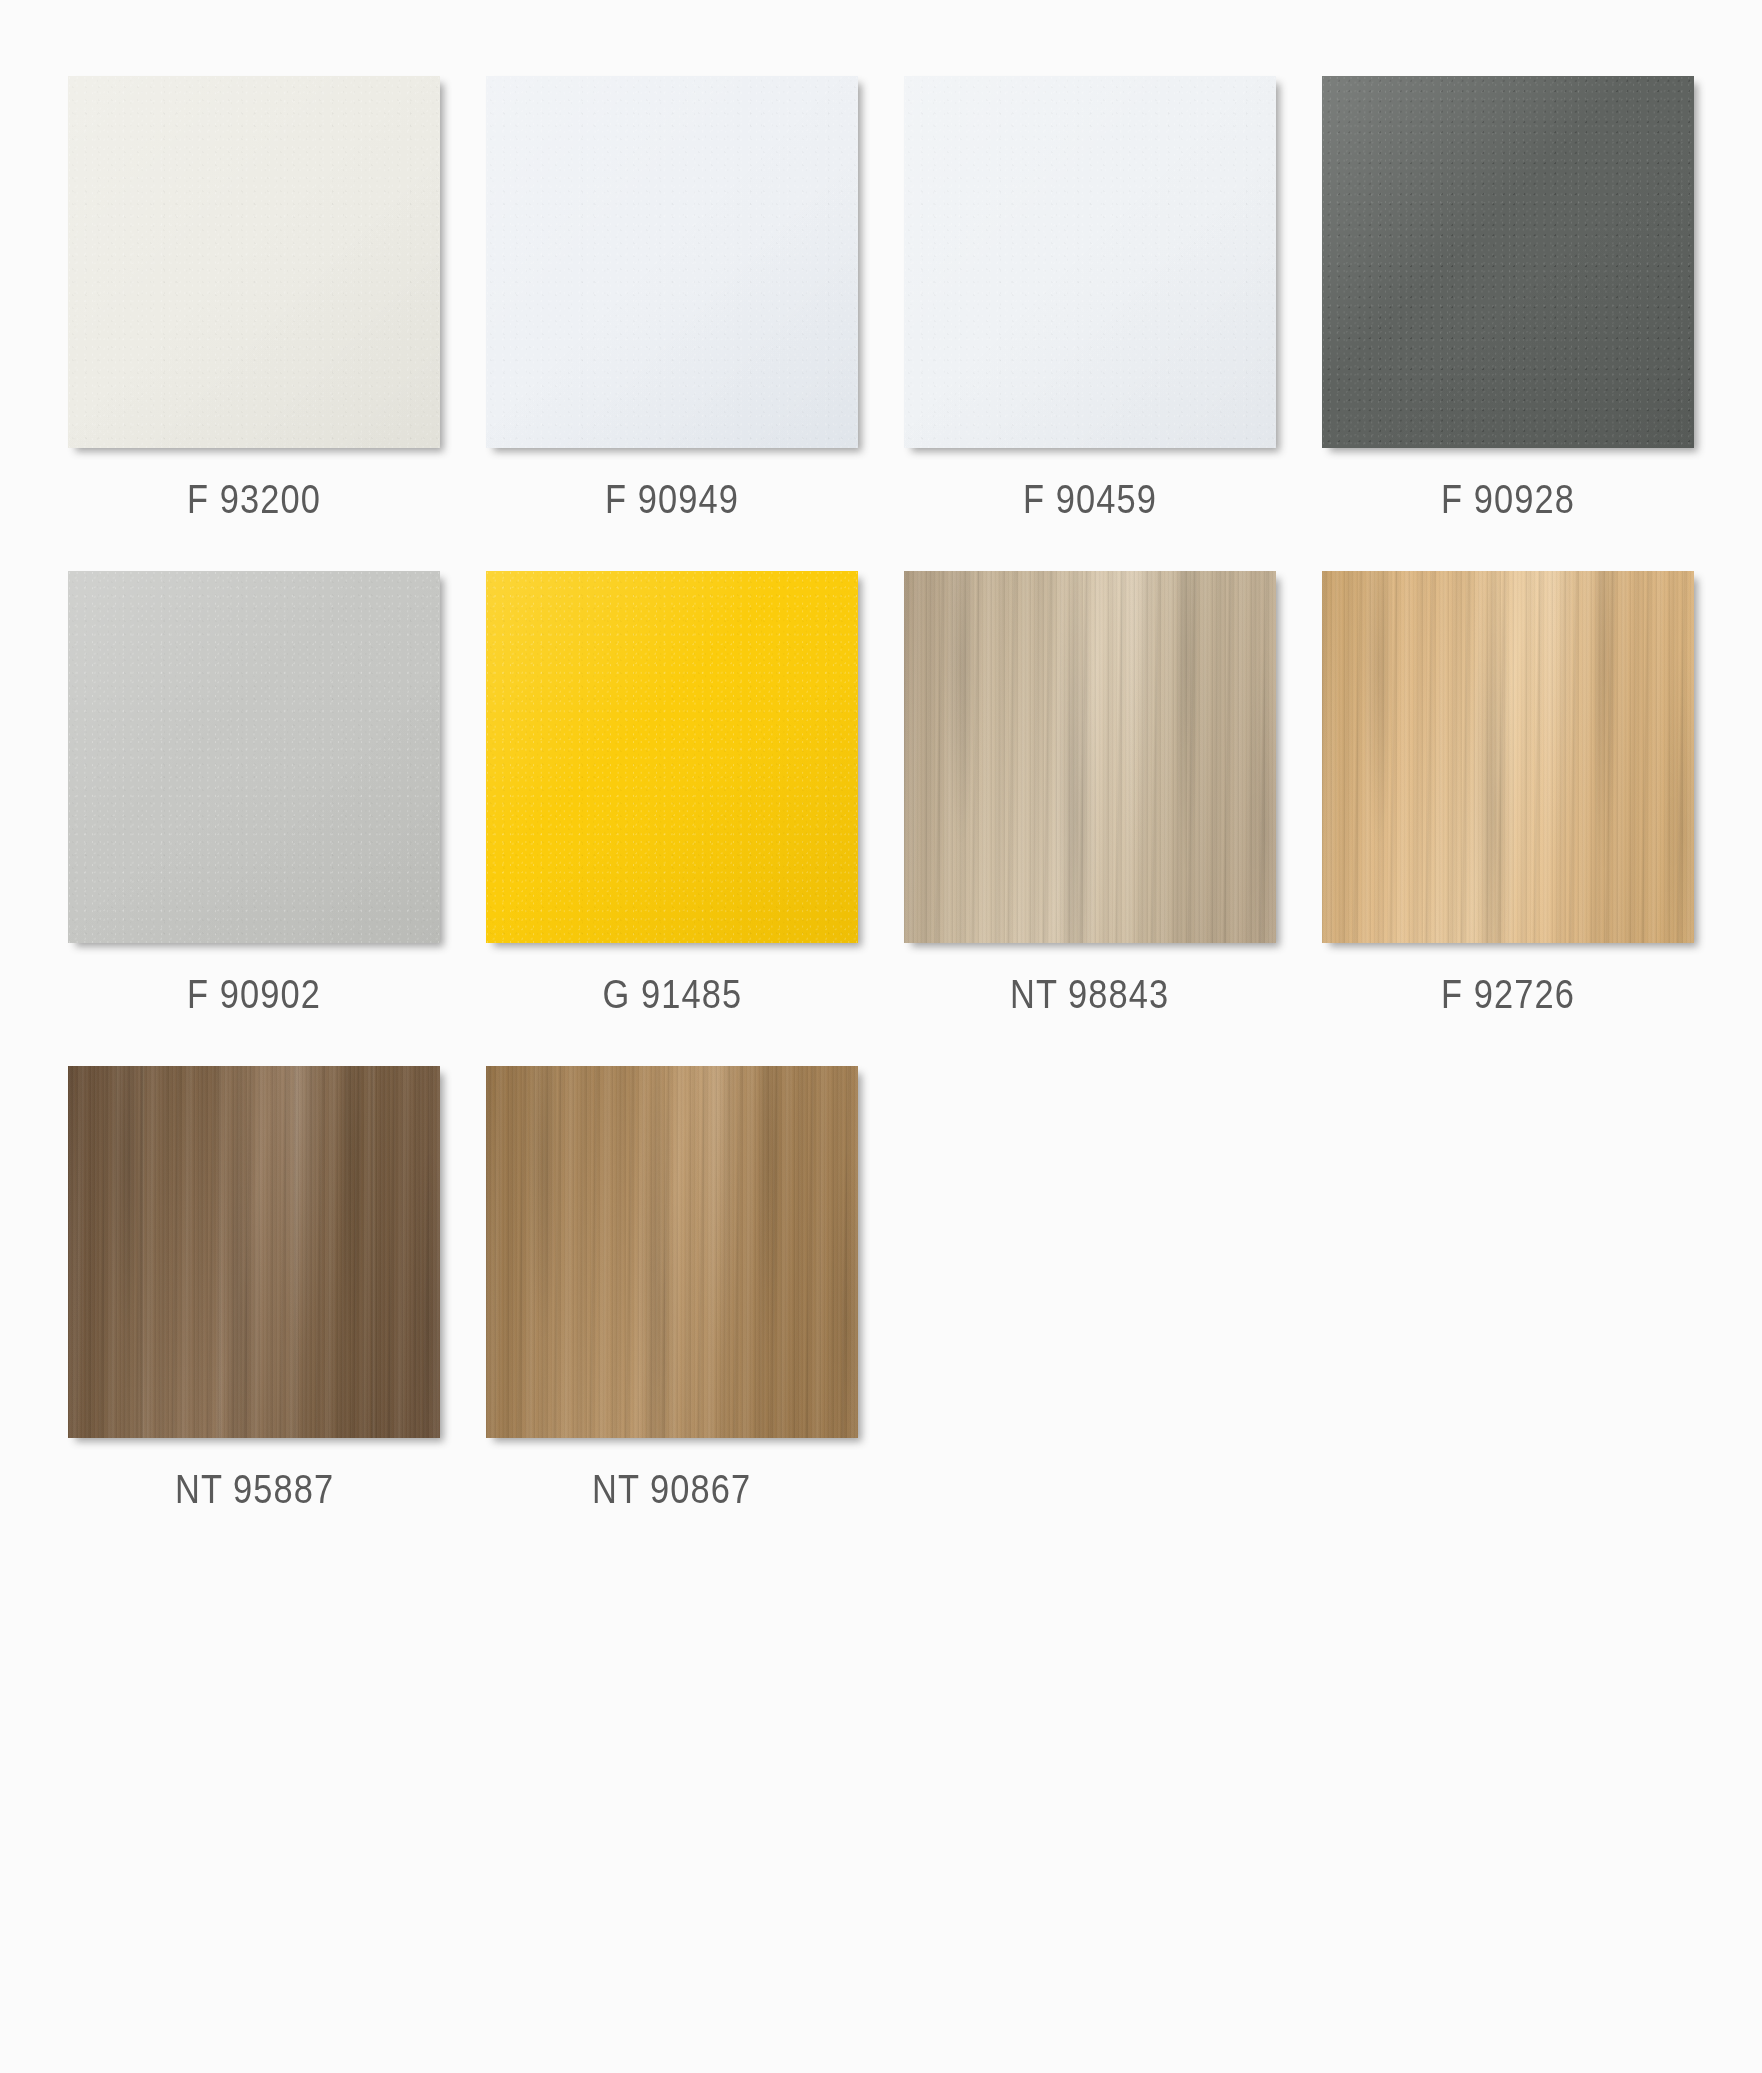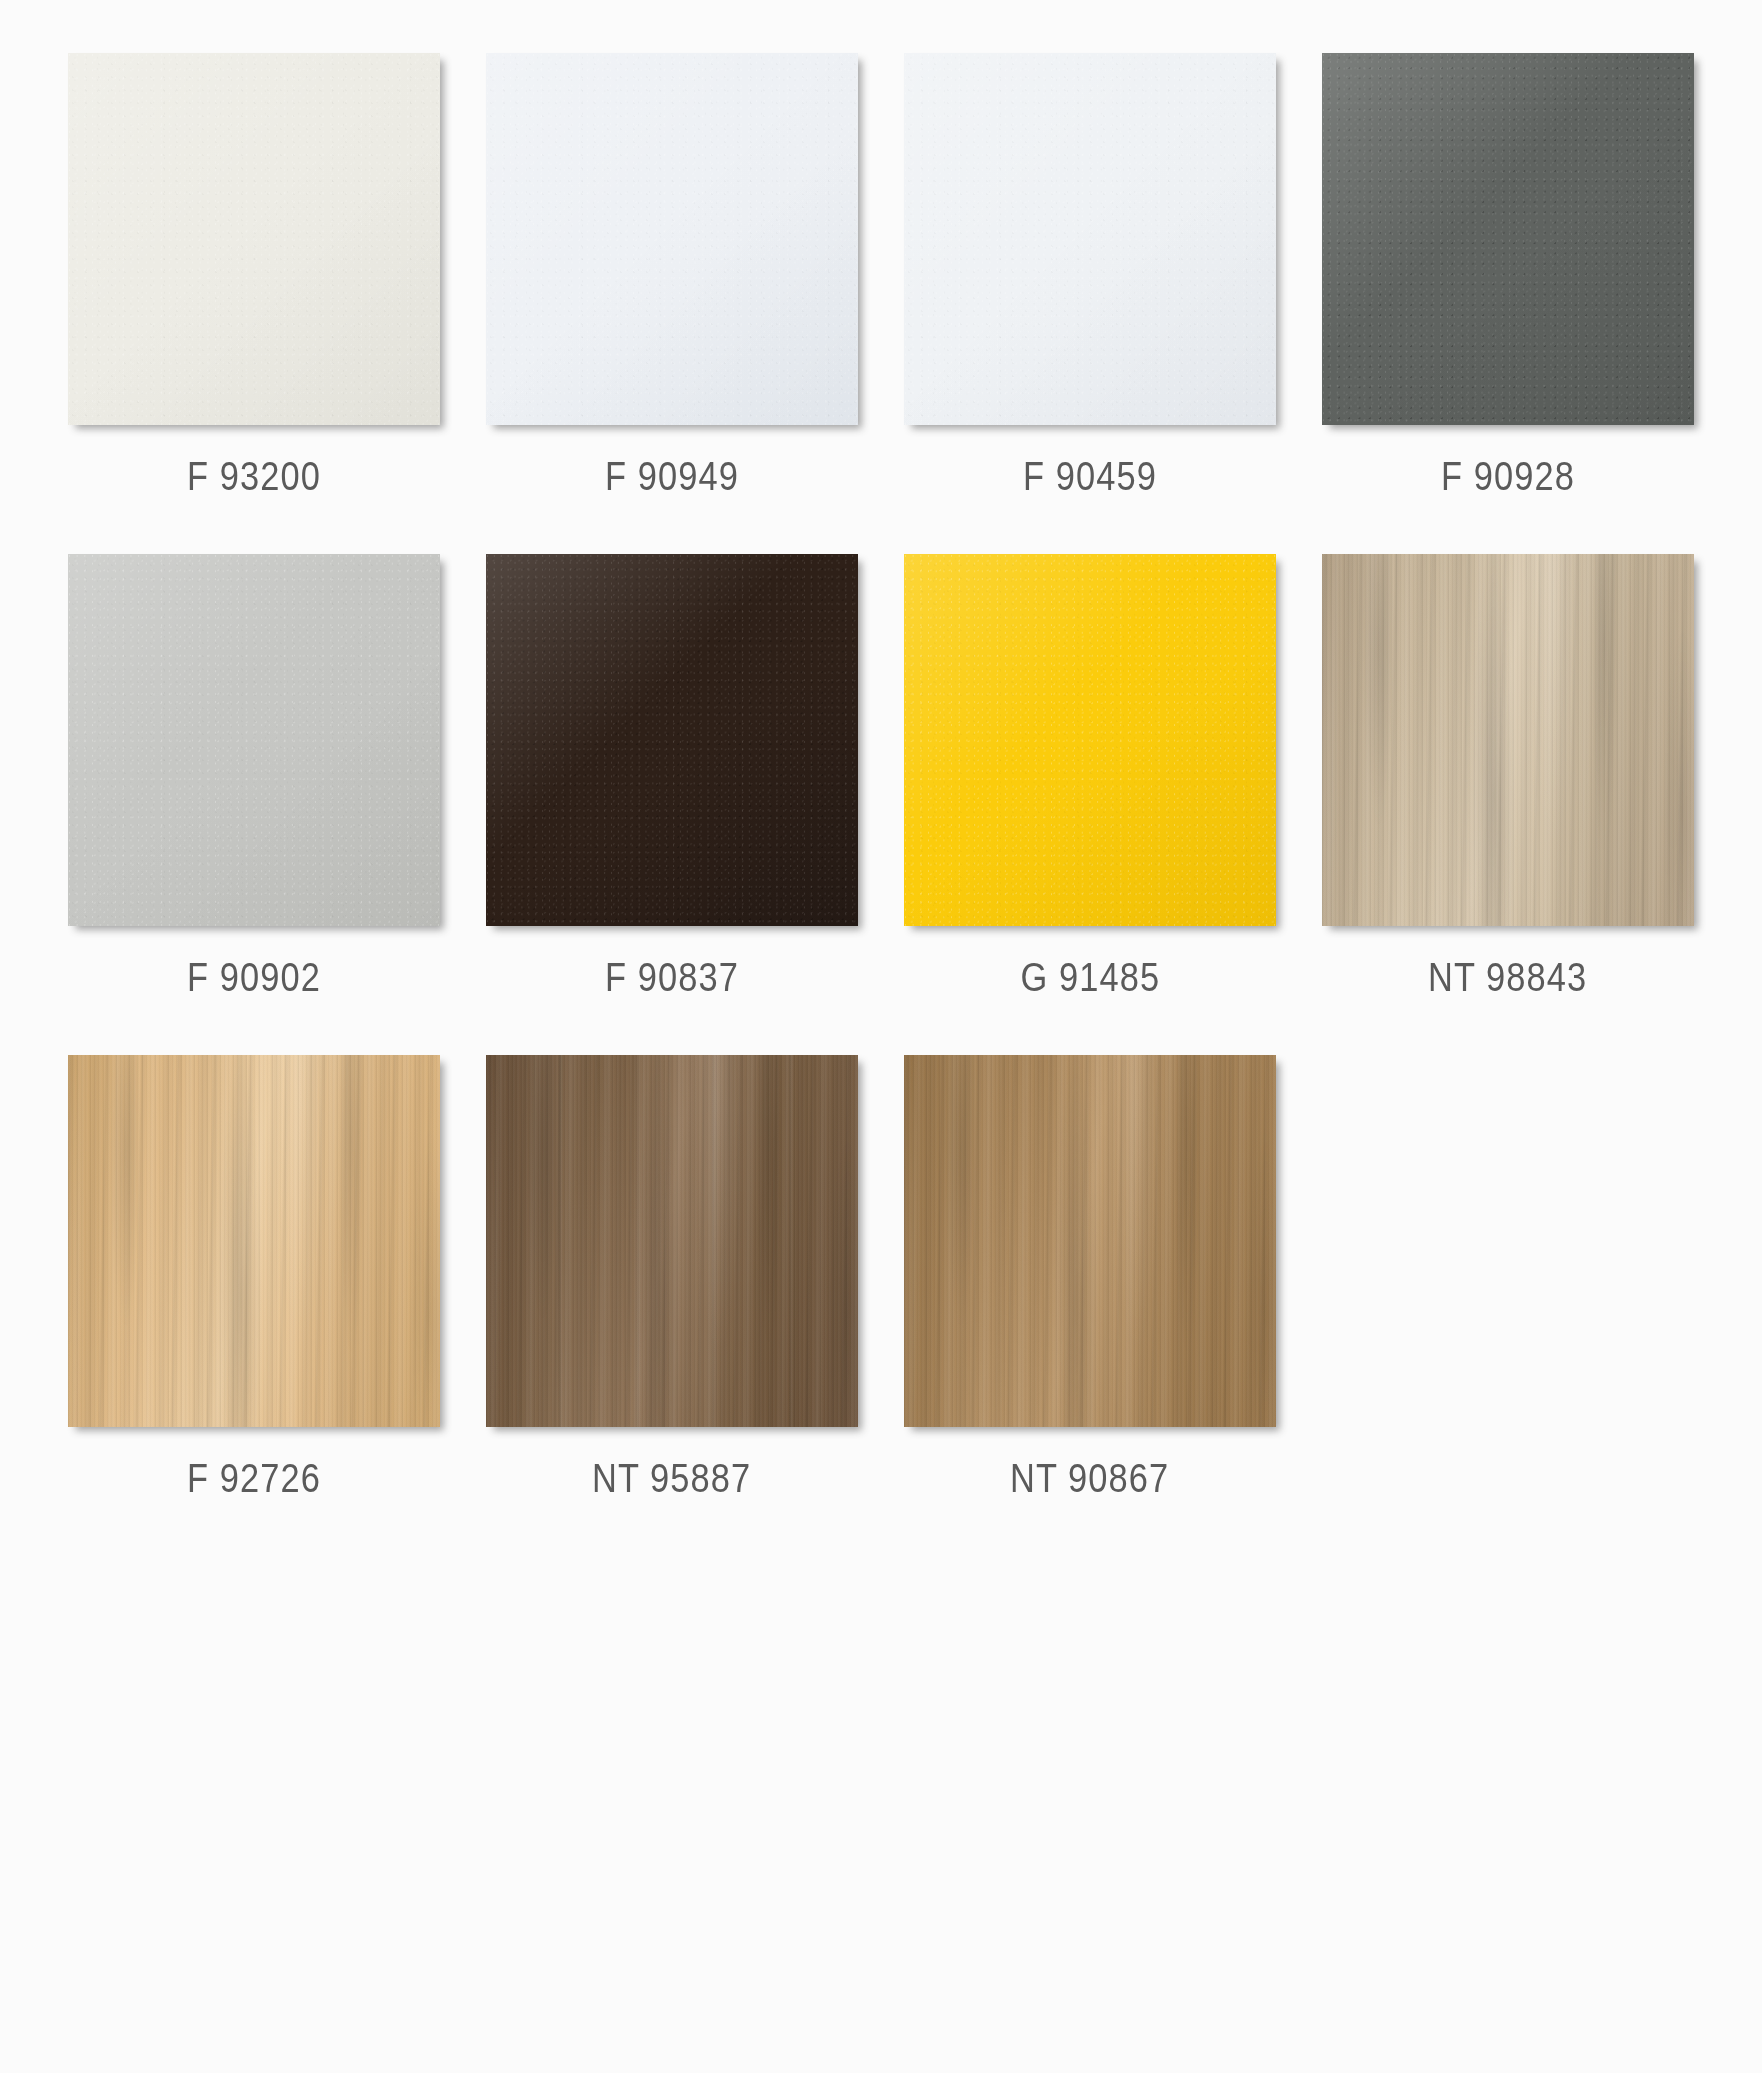--- a/index.html
+++ b/index.html
@@ -13,21 +13,21 @@
     height: 2074px;
     font-family: "Liberation Sans", sans-serif;
     background: #fbfbfb;
     overflow: hidden;
   }
 
   .palette-grid {
     width: 1762px;
     height: 2074px;
     box-sizing: border-box;
-    padding: 53px 53px 26px 53px;
+    padding: 76px 53px 26px 53px;
     display: grid;
     grid-template-columns: repeat(4, 1fr);
     grid-template-rows: repeat(4, 1fr);
     column-gap: 15.5px;
     row-gap: 8.6px;
     background: #fbfbfb;
   }
 
   .swatch-cell {
     display: flex;
@@ -201,27 +201,20 @@
 
 
   <div class="swatch-cell">
     <div class="swatch-chip chip-solid" style="background: linear-gradient(145deg, rgb(198, 199, 196) 0%, rgb(198, 199, 196) 55%, rgb(189, 190, 186) 100%);">
       <div class="grain tex-matte"></div>
       <div class="sheen"></div>
     </div>
     <div class="swatch-label" style="color: rgb(90, 90, 90);">F 90902</div>
   </div>
 
-  <div class="swatch-cell">
-    <div class="swatch-chip chip-solid" style="background: linear-gradient(145deg, rgb(46, 32, 24) 0%, rgb(46, 32, 24) 55%, rgb(36, 25, 20) 100%);">
-      <div class="grain tex-matte-dark"></div>
-      <div class="sheen"></div>
-    </div>
-    <div class="swatch-label" style="color: rgb(90, 90, 90);">F 90837</div>
-  </div>
 
 
   <div class="swatch-cell">
     <div class="swatch-chip chip-solid" style="background: linear-gradient(145deg, rgb(251, 204, 12) 0%, rgb(251, 204, 12) 55%, rgb(243, 194, 5) 100%);">
       <div class="grain tex-matte"></div>
       <div class="sheen"></div>
     </div>
     <div class="swatch-label" style="color: rgb(90, 90, 90);">G 91485</div>
   </div>
 

